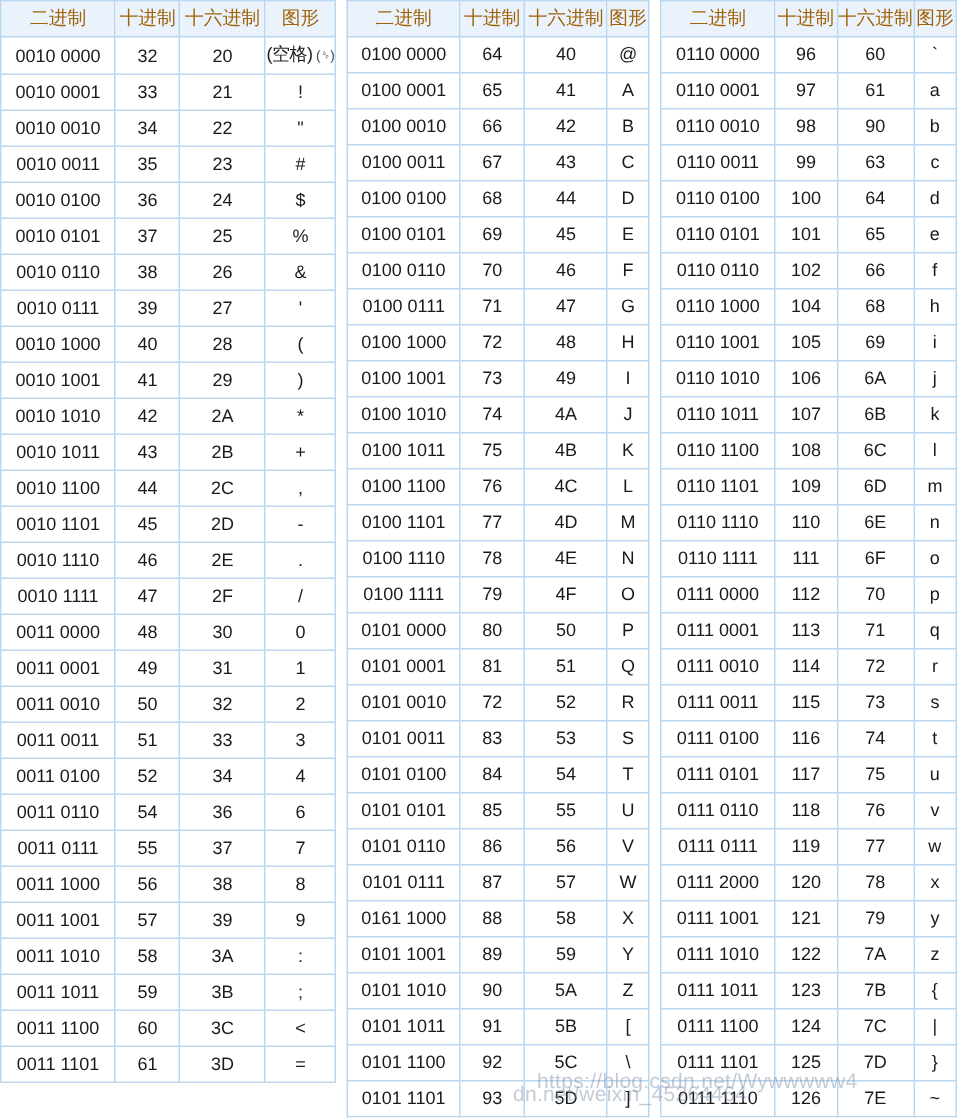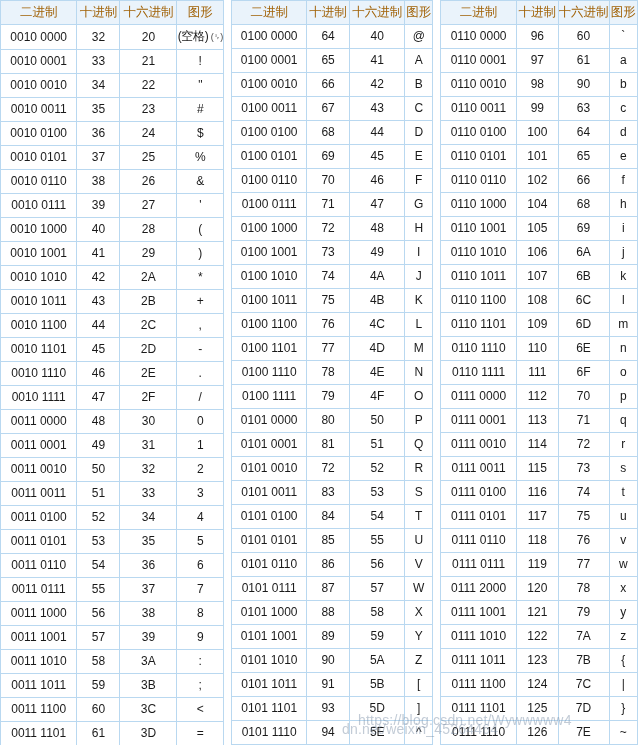--- a/index.html
+++ b/index.html
@@ -234,26 +234,20 @@
           <td>33</td>
           <td class="glyph">3</td>
         </tr>
         <tr>
           <td>0011 0100</td>
           <td>52</td>
           <td>34</td>
           <td class="glyph">4</td>
         </tr>
         <tr>
-          <td>0011 0101</td>
-          <td>53</td>
-          <td>35</td>
-          <td class="glyph">5</td>
-        </tr>
-        <tr>
           <td>0011 0110</td>
           <td>54</td>
           <td>36</td>
           <td class="glyph">6</td>
         </tr>
         <tr>
           <td>0011 0111</td>
           <td>55</td>
           <td>37</td>
           <td class="glyph">7</td>
@@ -453,21 +447,21 @@
           <td>56</td>
           <td class="glyph">V</td>
         </tr>
         <tr>
           <td>0101 0111</td>
           <td>87</td>
           <td>57</td>
           <td class="glyph">W</td>
         </tr>
         <tr>
-          <td>0101 1000</td>
+          <td>0161 1000</td>
           <td>88</td>
           <td>58</td>
           <td class="glyph">X</td>
         </tr>
         <tr>
           <td>0101 1001</td>
           <td>89</td>
           <td>59</td>
           <td class="glyph">Y</td>
         </tr>
@@ -475,20 +469,26 @@
           <td>0101 1010</td>
           <td>90</td>
           <td>5A</td>
           <td class="glyph">Z</td>
         </tr>
         <tr>
           <td>0101 1011</td>
           <td>91</td>
           <td>5B</td>
           <td class="glyph">[</td>
+        </tr>
+        <tr>
+          <td>0101 1100</td>
+          <td>92</td>
+          <td>5C</td>
+          <td class="glyph">\</td>
         </tr>
         <tr>
           <td>0101 1101</td>
           <td>93</td>
           <td>5D</td>
           <td class="glyph">]</td>
         </tr>
         <tr>
           <td>0101 1110</td>
           <td>94</td>

